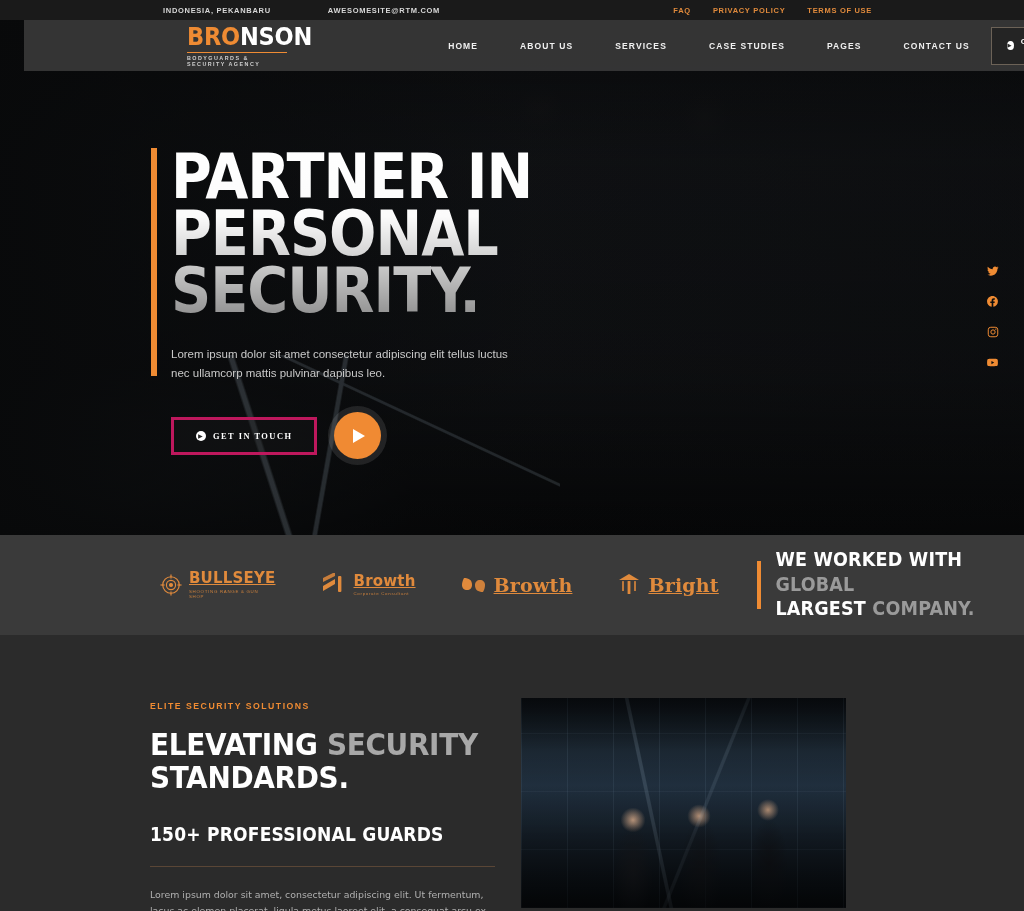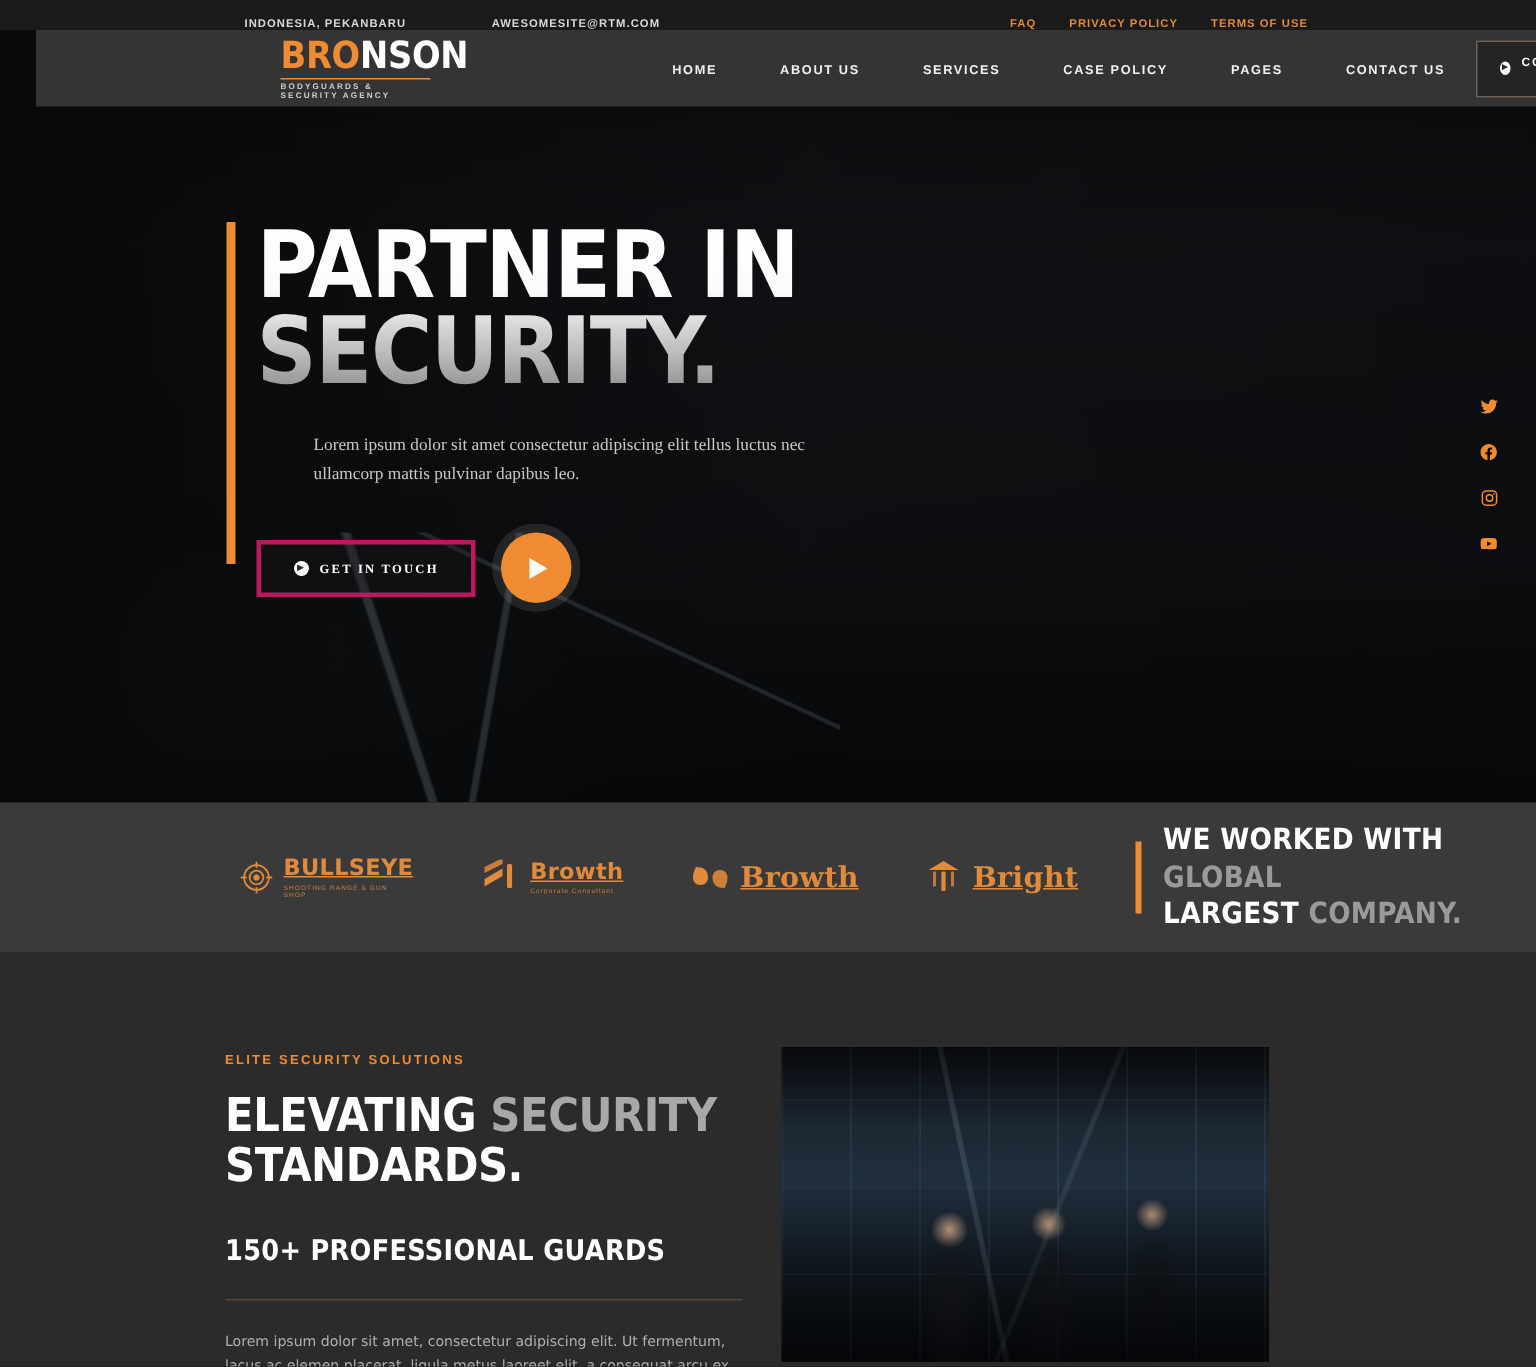--- a/index.html
+++ b/index.html
@@ -44,21 +44,21 @@
     background:
       linear-gradient(72deg, transparent 46%, #9fb0bd 46.4%, #9fb0bd 47%, transparent 47.4%),
       linear-gradient(100deg, transparent 58%, #8fa0ad 58.3%, #8fa0ad 58.8%, transparent 59.1%),
       linear-gradient(25deg, transparent 70%, #7d8d99 70.3%, #7d8d99 70.7%, transparent 71%);
   }
 
   
   .topbar{
     position:absolute; top:0; left:0; width:1024px; height:20px;
     background:rgba(28,28,28,.92);
-    display:flex; align-items:flex-end; z-index:30;
+    display:flex; align-items:center; z-index:30;
     font-size:7.5px; letter-spacing:.7px; font-weight:700;
   }
   .topbar-left{ display:flex; align-items:center; padding-left:163px; gap:57px; }
   .topbar-left span{ color:#d8d8d8; }
   .topbar-right{ margin-left:auto; display:flex; gap:22px; padding-right:152px; }
   .topbar-right a{ color:#e08a3c; text-decoration:none; }
 
   
   .navbar{
     position:absolute; top:20px; left:0; width:1024px; height:51px;
@@ -105,22 +105,21 @@
     font-size:62px; line-height:.92; letter-spacing:-1px;
     text-transform:uppercase;
     background:linear-gradient(180deg,#ffffff 0%,#fbfbfb 40%,#b9b9b9 78%,#8e8e8e 100%);
     -webkit-background-clip:text; background-clip:text; color:transparent;
     text-shadow:none;
   }
   .hero-title span{ display:block; }
   .hero-desc{
     margin-top:26px; padding-left:0;
     font-size:11.5px; line-height:1.62; color:#c9c9c9; max-width:345px;
-    font-family:Liberation Serif, serif;
-    margin-left:38px;
+    font-family:Liberation Sans, sans-serif;
   }
   .hero-actions{ margin-top:30px; display:flex; align-items:center; gap:17px; }
   .btn-outline{
     border:3px solid #be185d; background:rgba(30,30,30,.28);
     padding:11px 22px; display:flex; align-items:flex-end; gap:7px;
     font-size:8.4px; font-weight:700; letter-spacing:1.5px; color:#fff; cursor:pointer;font-family:Liberation Serif, serif;
   }
   .btn-outline .dot{
     width:10px; height:10px; border-radius:50%; background:#fff; color:#2a2a2a;
     display:flex; align-items:center; justify-content:center; font-size:5.5px;
@@ -246,36 +245,37 @@
         <div class="logo-word">
           <span class="o">BRO</span><span class="w">NSON</span>
         </div>
         <div class="logo-tag">BODYGUARDS &amp; SECURITY AGENCY</div>
       </div>
 
       <nav class="nav-menu">
         <a href="#">HOME</a>
         <a href="#">ABOUT US</a>
         <a href="#">SERVICES</a>
-        <a href="#">CASE POLICY</a>
+        <a href="#">CASE STUDIES</a>
         <a href="#">PAGES</a>
         <a href="#">CONTACT US</a>
       </nav>
 
       <button class="nav-cta">
         <span class="dot">▶</span>
         <span>CONTACT US</span>
       </button>
     </div>
 
     <div class="hero-inner">
       <div class="accent-bar"></div>
       <div class="hero-text">
         <h1 class="hero-title">
           <span>PARTNER IN</span>
+          <span>PERSONAL</span>
           <span>SECURITY.</span>
         </h1>
         <p class="hero-desc">Lorem ipsum dolor sit amet consectetur adipiscing elit tellus luctus nec ullamcorp mattis pulvinar dapibus leo.</p>
         <div class="hero-actions">
           <button class="btn-outline">
             <span class="dot">▶</span>
             <span>GET IN TOUCH</span>
           </button>
           <div class="play-btn">
             <span class="tri"></span>

